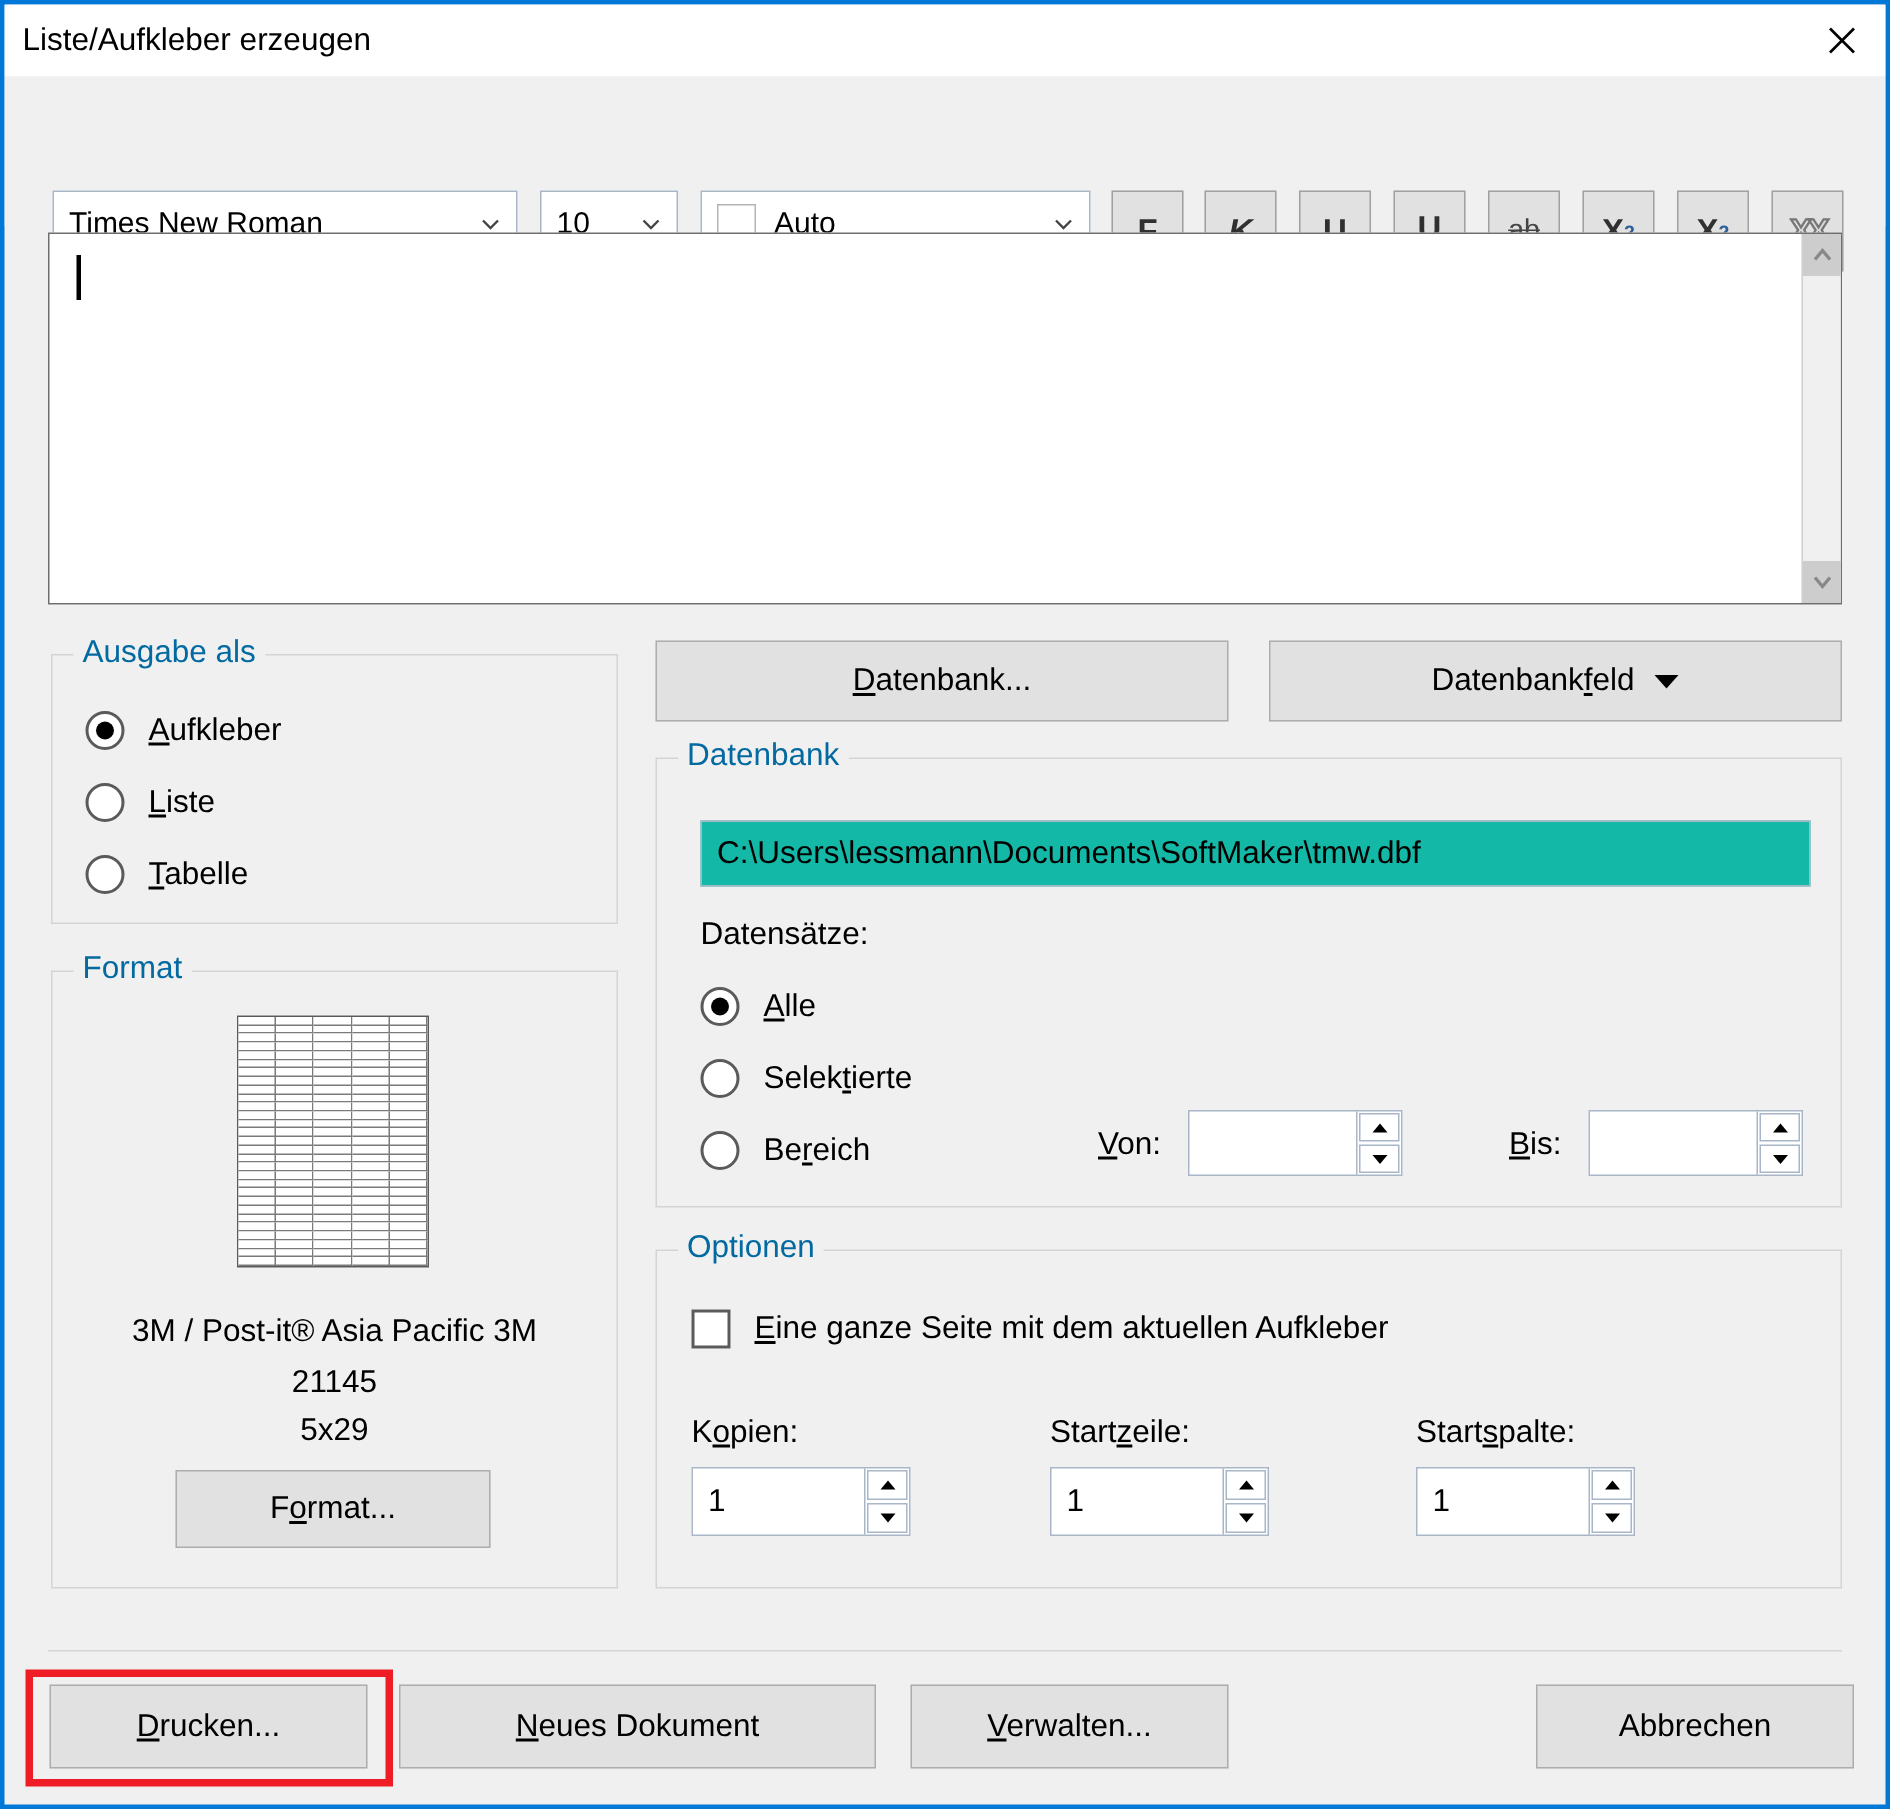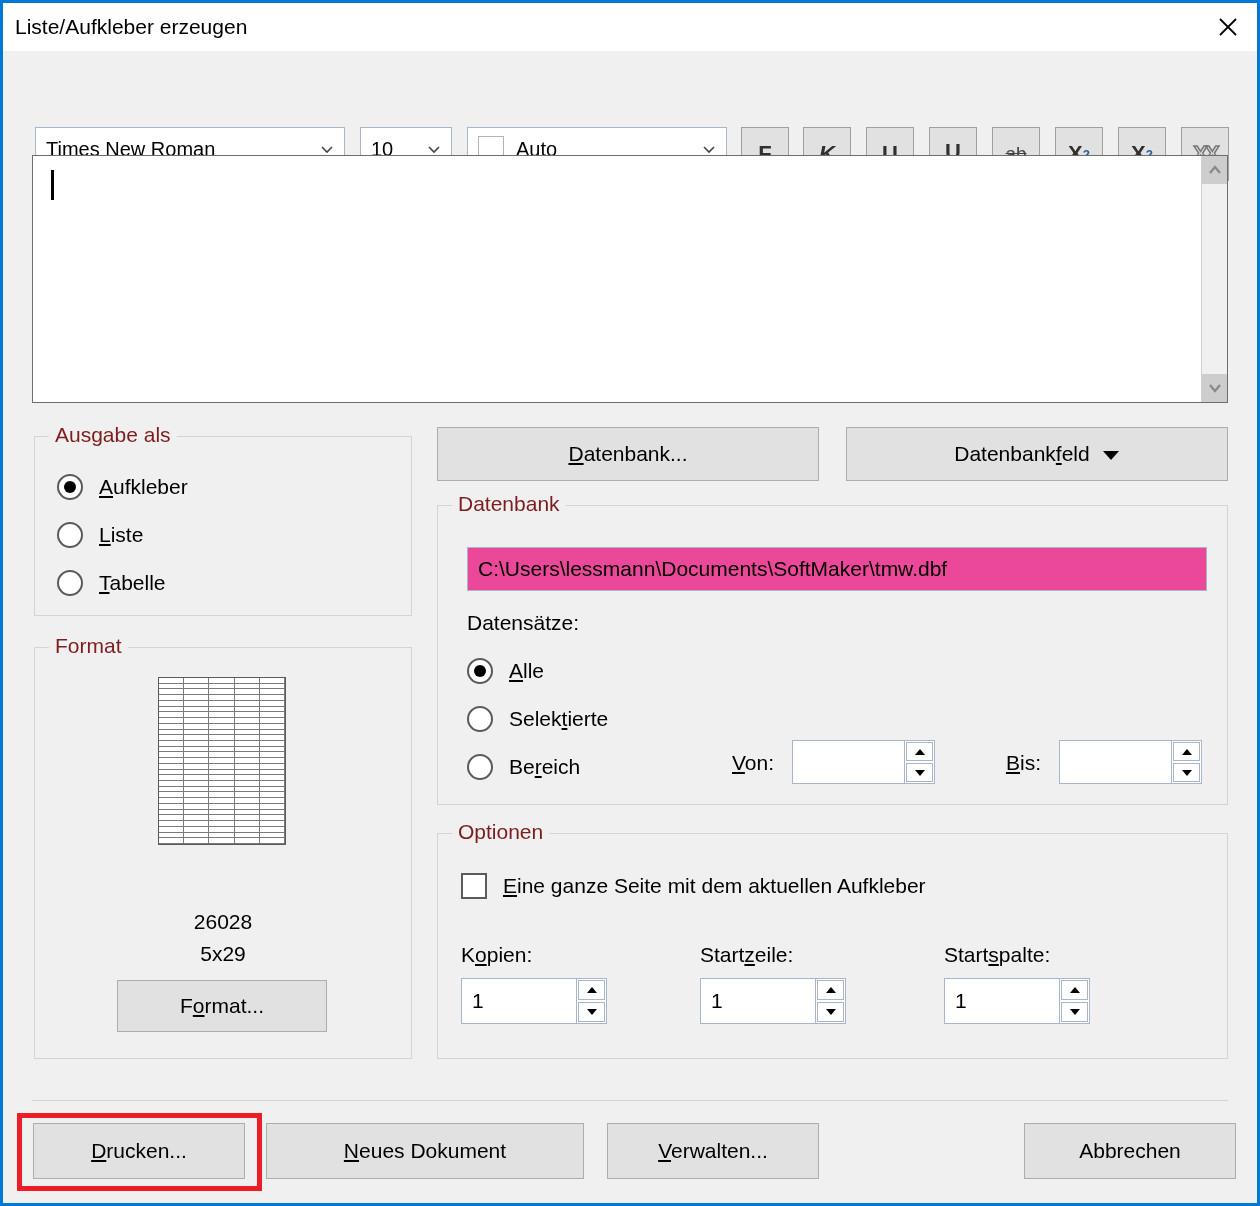--- a/index.html
+++ b/index.html
@@ -149,21 +149,21 @@
   .group {
     position: absolute;
     border: 1px solid #d4d4d4;
   }
   .group > .glabel {
     position: absolute;
     top: -14px; left: 14px;
     background: #f0f0f0;
     padding: 0 6px;
     font-size: 21px;
-    color: #7f1d1d;
+    color: #0369a1;
     white-space: nowrap;
   }
   #grp-ausgabe  { left: 31px;  top: 433px; width: 378px; height: 180px; }
   #grp-format   { left: 31px;  top: 644px; width: 378px; height: 412px; }
   #grp-datenbank{ left: 434px; top: 502px; width: 791px; height: 300px; }
   #grp-optionen { left: 434px; top: 830px; width: 791px; height: 226px; }
 
   
   .radio-row {
     position: absolute;
@@ -245,21 +245,21 @@
   #btn-datenbankfeld { left: 843px; top: 424px; width: 382px; height: 54px; }
   #btn-drucken    { left: 30px;  top: 1120px; width: 212px; height: 56px; }
   #btn-neues      { left: 263px; top: 1120px; width: 318px; height: 56px; }
   #btn-verwalten  { left: 604px; top: 1120px; width: 212px; height: 56px; }
   #btn-abbrechen  { left: 1021px;top: 1120px; width: 212px; height: 56px; }
   .dbfield-arrow { margin-left: 12px; }
 
   
   .tinput {
     position: absolute;
-    background: #ec4899;
+    background: #14b8a6;
     border: 1px solid #a8b6c8;
     font-size: 21px;
     color: #000;
     display: flex; align-items: center;
     padding-left: 10px;
     white-space: nowrap;
     overflow: hidden;
     cursor: text;
   }
   #db-path { left: 464px; top: 544px; width: 740px; height: 44px; }
@@ -583,21 +583,22 @@
       <div></div>
       <div></div>
       <div></div>
       <div></div>
       <div></div>
       <div></div>
       <div></div>
       <div></div>
       <div></div>
     </div>
-  <div class="fmt-line" id="fmt-code">26028</div>
+  <div class="fmt-line" id="fmt-name">3M / Post-it®  Asia Pacific 3M</div>
+  <div class="fmt-line" id="fmt-code">21145</div>
   <div class="fmt-line" id="fmt-dim">5x29</div>
   <div class="btn" id="btn-format">
     <span>F<span class="acc">o</span>rmat...</span>
   </div>
 
   <div class="btn" id="btn-datenbank">
     <span><span class="acc">D</span>atenbank...</span>
   </div>
   <div class="btn" id="btn-datenbankfeld">
     <span>Datenbank<span class="acc">f</span>eld</span>

